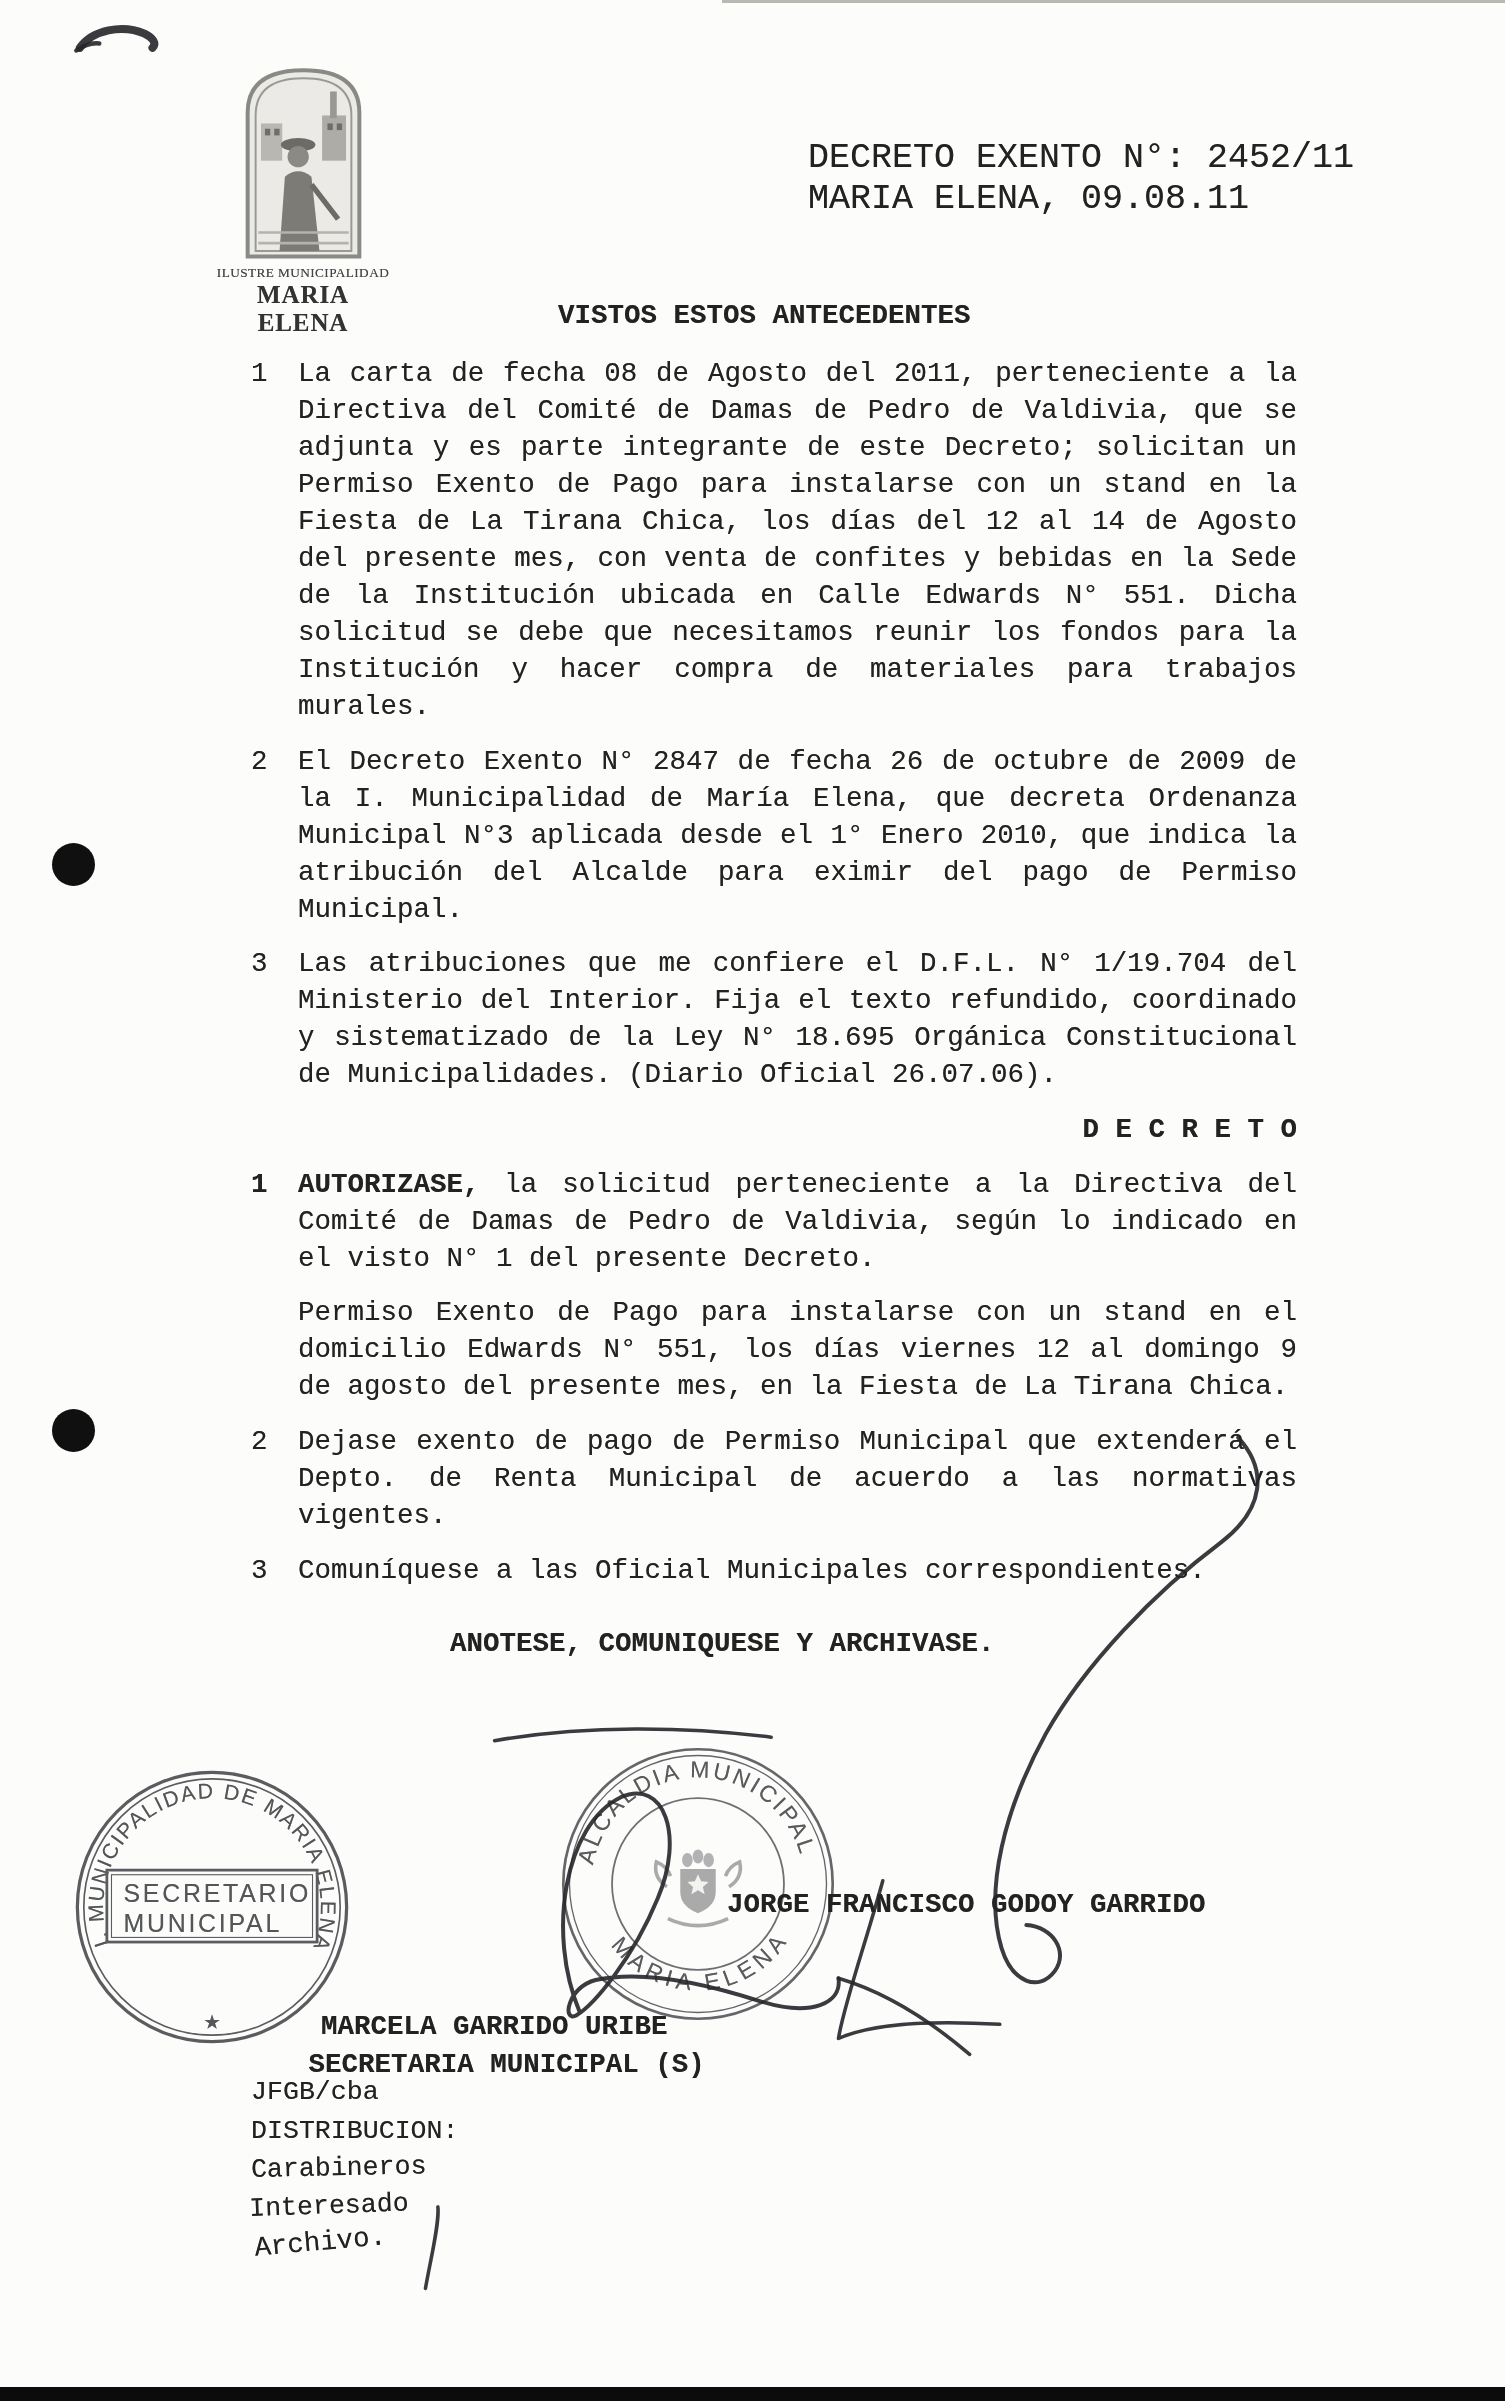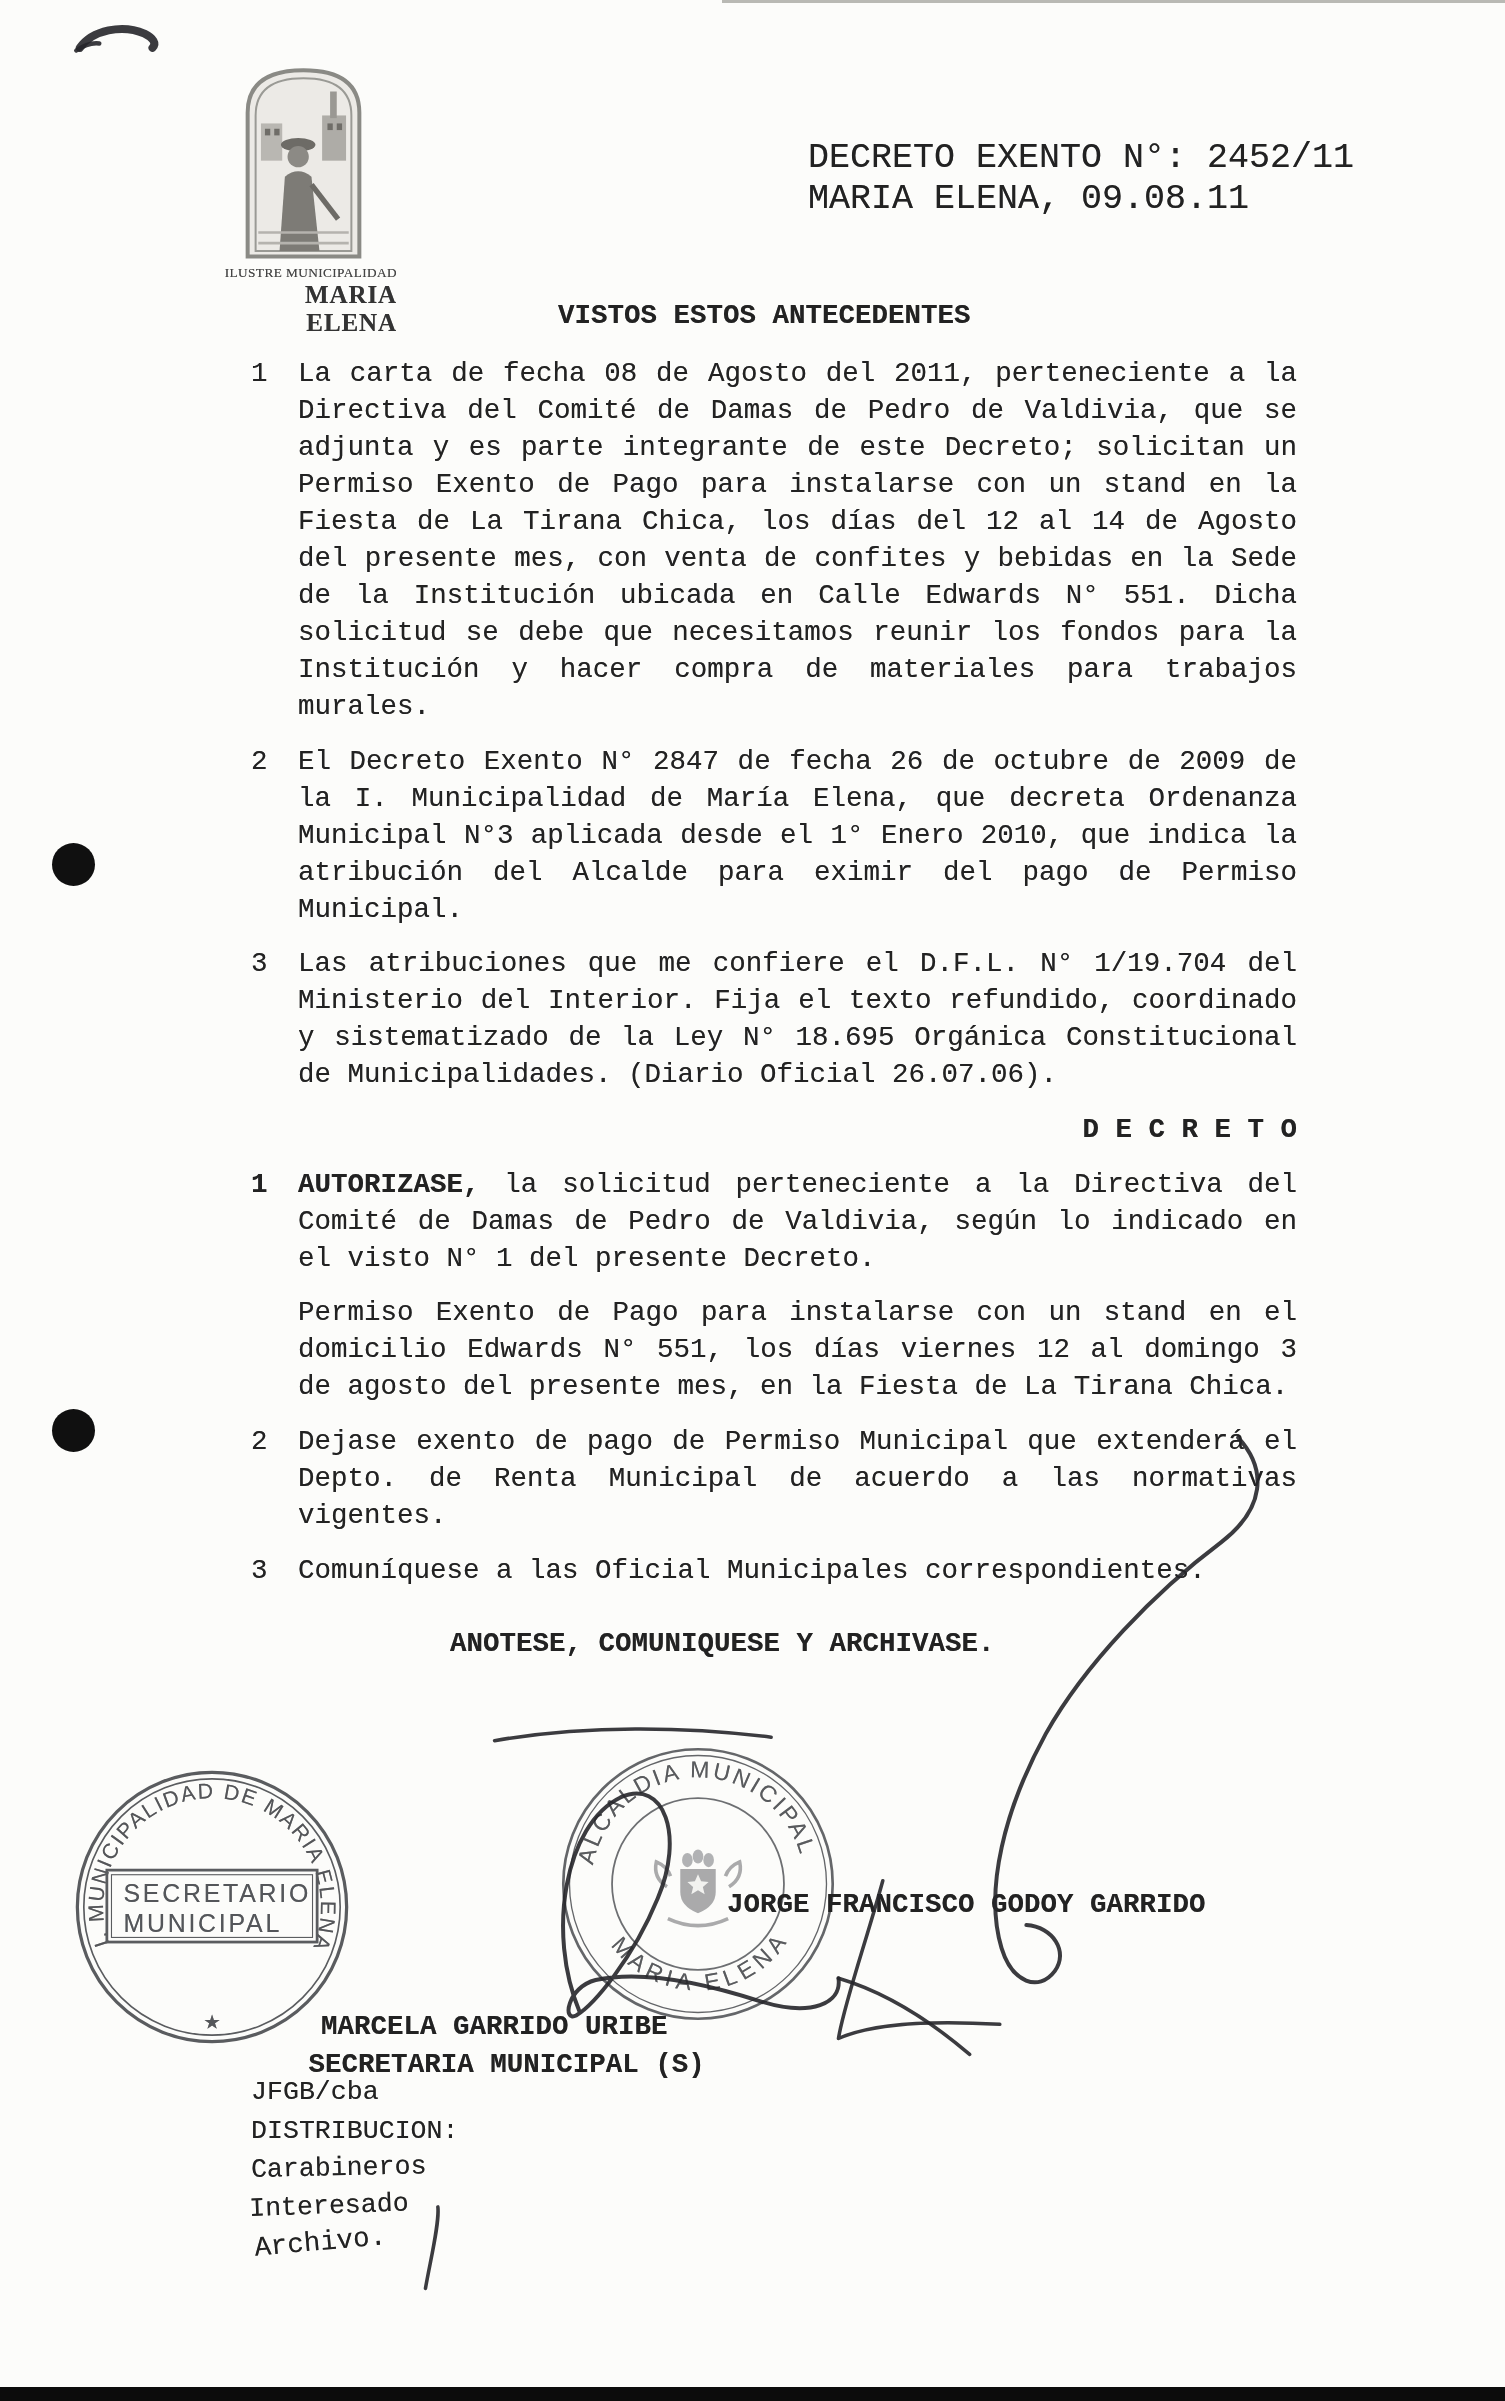--- a/index.html
+++ b/index.html
@@ -10,21 +10,21 @@
     font-family:"Liberation Mono", monospace;
     color:#222; text-shadow:0 0 0.5px rgba(25,25,25,0.5);
   }
   
   .top-edge { position:absolute; right:0; top:0; width:52%; height:2.7px; background:#b9b9b4; }
   .bottom-bar { position:absolute; left:0; bottom:0; width:100%; height:14px; background:#0c0c0c; }
   .punch { position:absolute; left:52px; width:43px; height:43px; border-radius:50%; background:#101010; }
   .punch1 { top:843px; } .punch2 { top:1409px; }
 
   
-  .logo-wrap { position:absolute; left:209px; top:62px; width:188px; text-align:right; }
+  .logo-wrap { position:absolute; left:209px; top:62px; width:188px; text-align:center; }
   .logo-svg { display:block; margin:0 auto; width:133px; height:200px; }
   .logo-cap1 { font-family:"Liberation Serif", serif; font-size:13.3px; letter-spacing:0.4px; color:#454545; margin-top:2.7px; }
   .logo-cap2 { font-family:"Liberation Serif", serif; font-size:25px; font-weight:bold; color:#333; letter-spacing:0.9px; }
   .decree-head { position:absolute; left:808px; top:138px; font-weight:normal; font-size:35px; line-height:41px; white-space:nowrap; }
   .vistos-title { position:absolute; left:546px; top:300px; font-weight:bold; font-size:27.5px; white-space:nowrap;margin-left:12px; }
 
   
   .textcol { position:absolute; left:251px; top:355px; width:1046px; font-size:27.5px; line-height:37px; text-align:justify; z-index:3; hyphens:none; }
   .item { position:relative; padding-left:47px; margin-bottom:17.7px; }
   .item .num { position:absolute; left:0; top:0; }
@@ -111,21 +111,21 @@
     </div>
 
     <div class="decreto-title">D E C R E T O</div>
 
     <div class="item">
       <span class="num bold-num">1</span>
       <span class="lead">AUTORIZASE,</span><span> la solicitud perteneciente a la Directiva del Comité de Damas de Pedro de Valdivia, según lo indicado en el visto N° 1 del presente Decreto.</span>
     </div>
 
     <div class="item">
-      <span>Permiso Exento de Pago para instalarse con un stand en el domicilio Edwards N° 551, los días viernes 12 al domingo 3 de agosto del presente mes, en la Fiesta de La Tirana Chica.</span>
+      <span>Permiso Exento de Pago para instalarse con un stand en el domicilio Edwards N° 551, los días viernes 12 al domingo 9 de agosto del presente mes, en la Fiesta de La Tirana Chica.</span>
     </div>
 
     <div class="item">
       <span class="num">2</span>
       <span>Dejase exento de pago de Permiso Municipal que extenderá el Depto. de Renta Municipal de acuerdo a las normativas vigentes.</span>
     </div>
 
     <div class="item">
       <span class="num">3</span>
       <span>Comuníquese a las Oficial Municipales correspondientes.</span>

